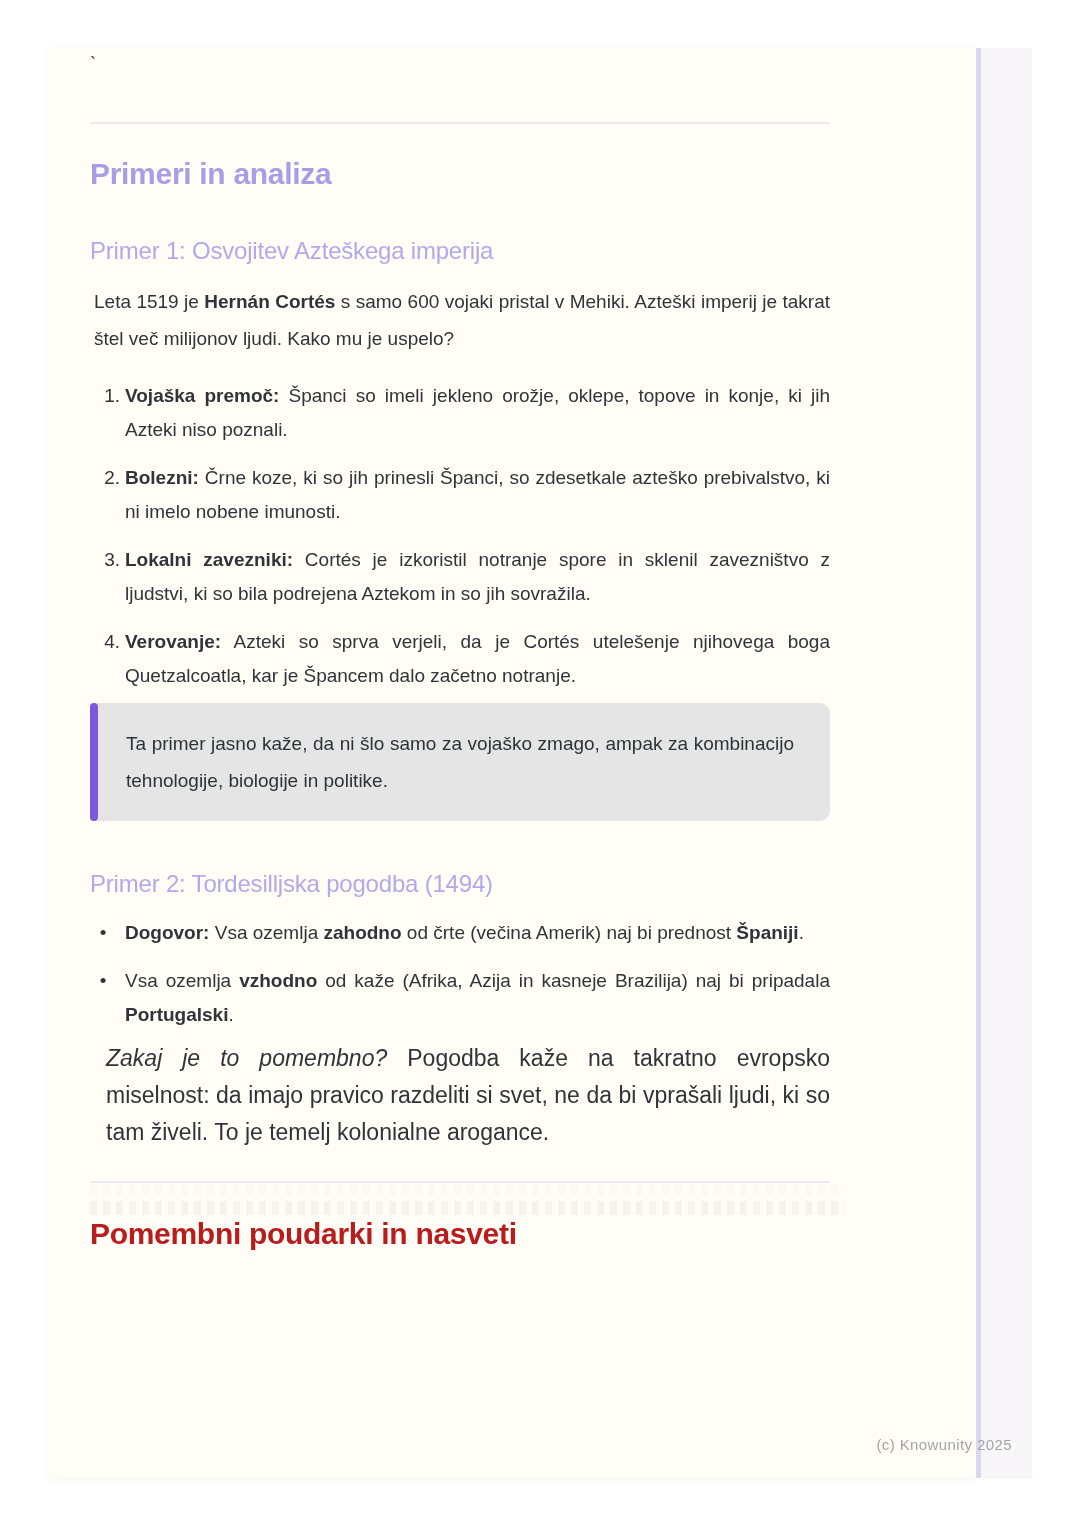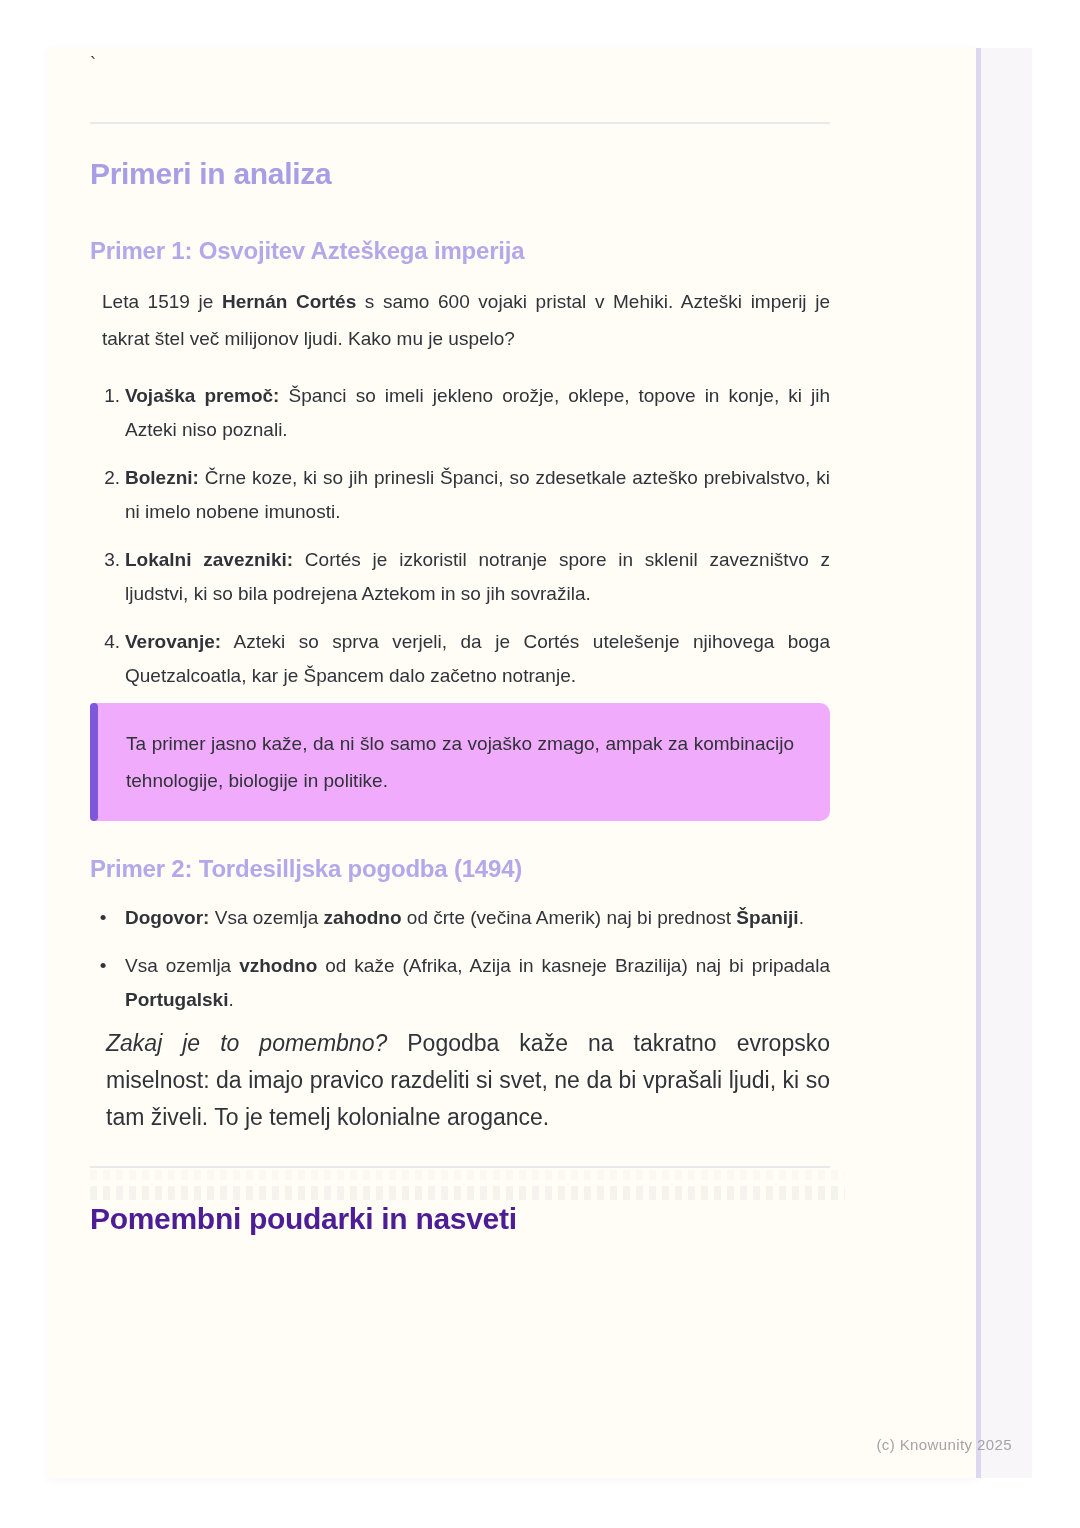--- a/index.html
+++ b/index.html
@@ -45,27 +45,27 @@
     font-size:30px;
     line-height:38px;
     font-weight:700;
     letter-spacing:-0.3px;
     color:#a89ee6;
   }
   h3.ex-heading{
     margin:42px 0 0 0;
     font-size:24px;
     line-height:32px;
-    font-weight:700;
+    font-weight:400;
     letter-spacing:-0.2px;
     color:#b2a8ea;
   }
-  h3.ex-heading.second{margin-top:32px;}
+  h3.ex-heading.second{margin-top:47px;}
   p.body-p{
-    margin:16px 0 0 12px;
+    margin:16px 0 0 4px;
     font-size:19px;
     line-height:37px;
     text-align:justify;
   }
   p.body-p2{
     margin:14px 0 0 0;
     font-size:19px;
     line-height:40px;
     text-align:justify;
   }
@@ -96,21 +96,21 @@
     font-style:normal;
   }
   .li .marker.dot{
     text-align:center;
     width:26px;
     font-size:19px;
   }
   .callout{
     position:relative;
     margin-top:10px;
-    background:#f0abfc;
+    background:#e5e5e5;
     border-radius:4px 10px 10px 4px;
     padding:22px 36px 22px 36px;
   }
   .callout-bar{
     position:absolute;
     left:0;top:0;bottom:0;
     width:8px;
     background:#7e58da;
     border-radius:8px;
   }
@@ -136,21 +136,21 @@
     top:-30px;
     height:10px;
     opacity:0.45;
   }
   .bottom-heading h2{
     margin:0;
     font-size:30px;
     line-height:38px;
     font-weight:700;
     letter-spacing:-0.3px;
-    color:#4c1d95;
+    color:#b91c1c;
   }
   .scroll-track{
     position:absolute;
     left:976px;top:48px;
     width:51px;height:1430px;
     background:#f8f6f9;
     border-left:5px solid #dcd8f0;
   }
   .watermark{
     position:absolute;

